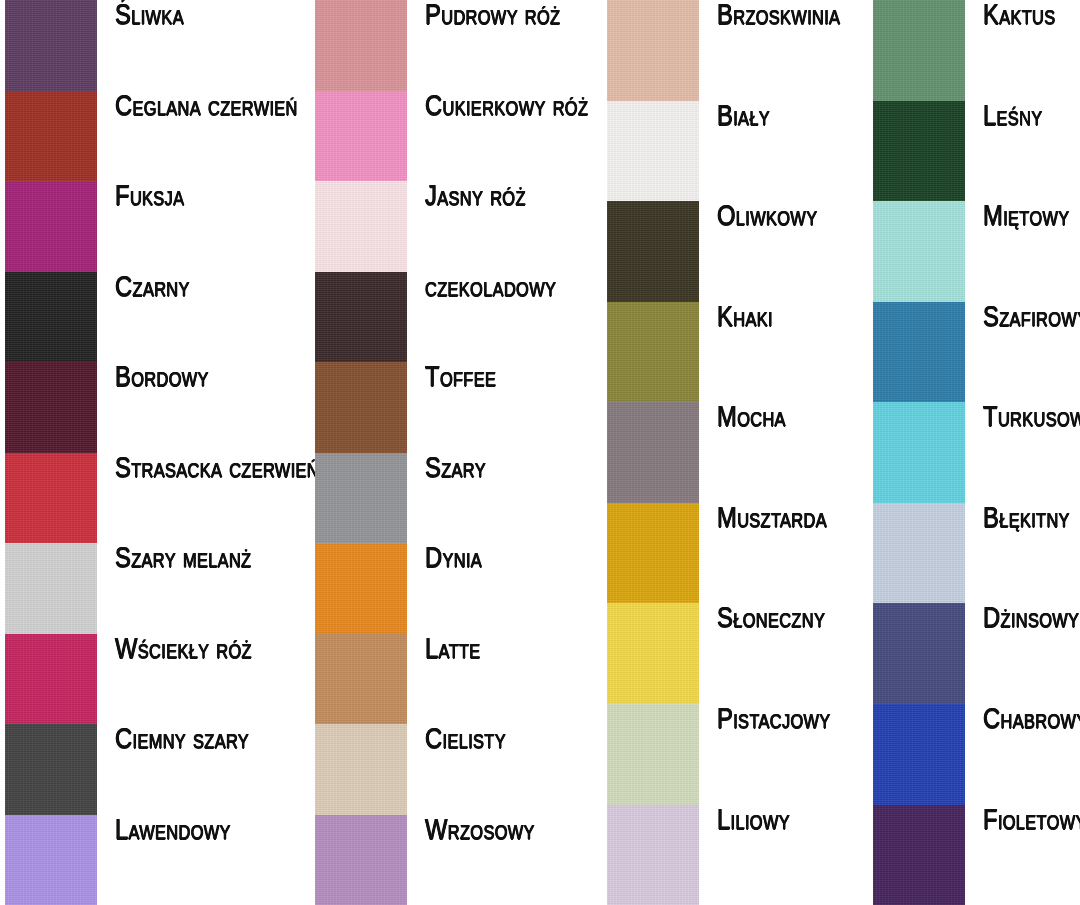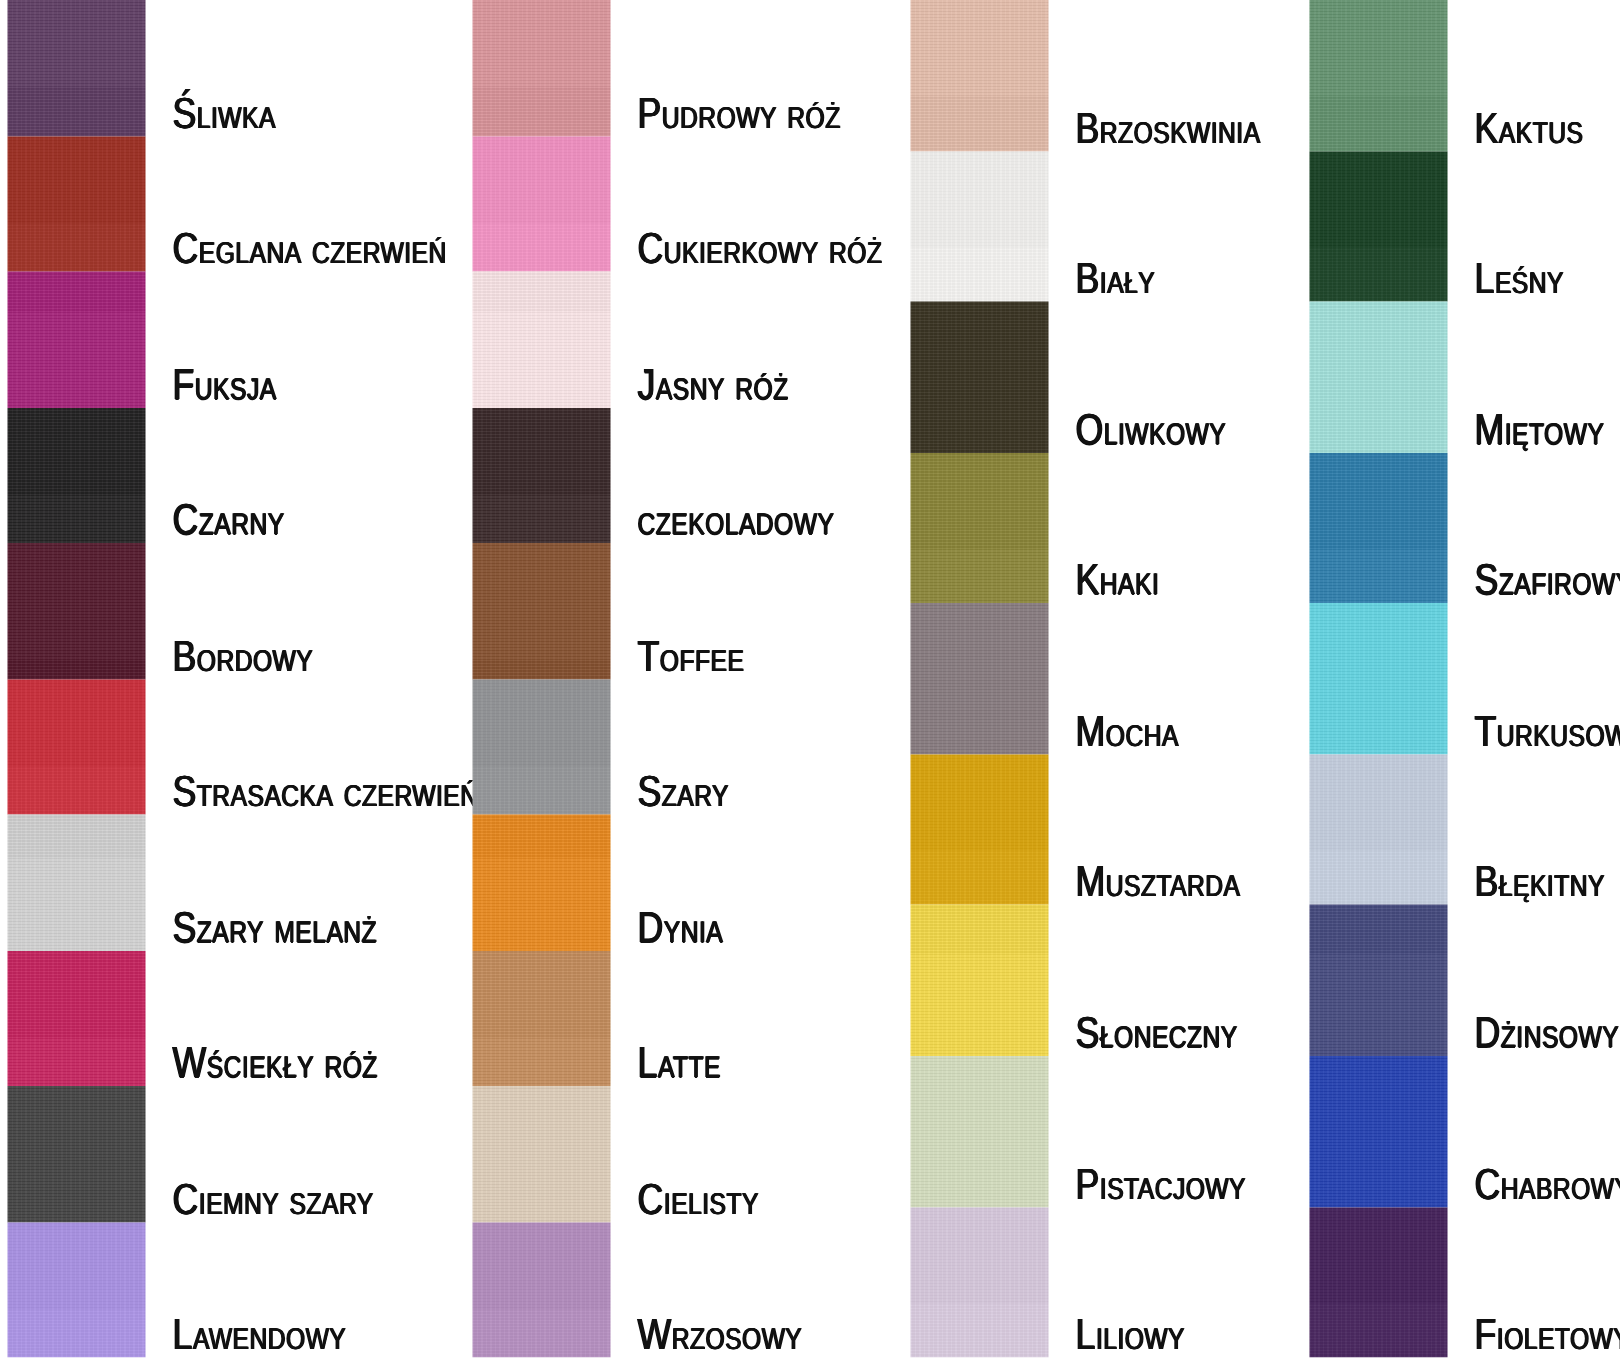--- a/index.html
+++ b/index.html
@@ -26,21 +26,21 @@
     position: absolute;
     top: 0;
     height: 905px;
     display: flex;
     flex-direction: column;
   }
 
   .swatch-row {
     position: relative;
     display: flex;
-    align-items: flex-end;
+    align-items: flex-start;
     flex: 1 1 0;
     min-height: 0;
   }
 
   .swatch-chip {
     flex: 0 0 auto;
     height: 100%;
     position: relative;
   }
 

